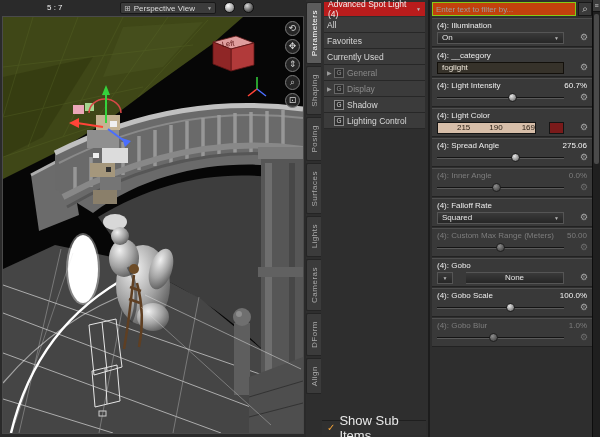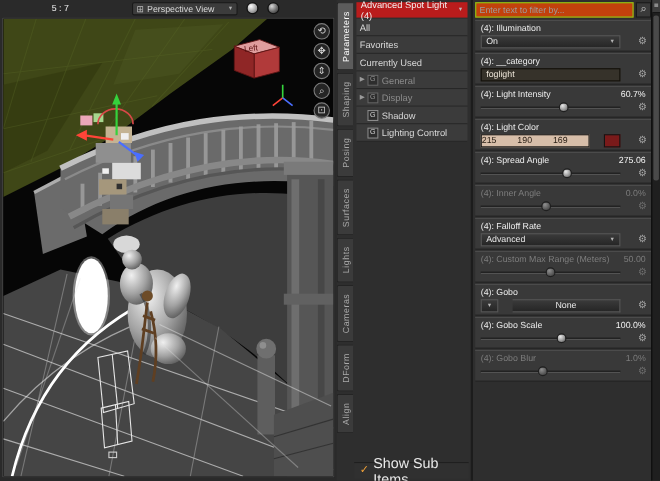--- a/index.html
+++ b/index.html
@@ -113,21 +113,21 @@
     flex:1; height:12px; background:linear-gradient(#3a3a3a,#262626); border:1px solid #555;
     display:flex; justify-content:space-between; align-items:center; padding:0 4px;
     font-size:8px; color:#e8e8e8; cursor:pointer;
   }
   .ddarrow { font-size:5px; color:#b5b5b5; }
   .tfield {
     flex:1; height:12px; background:#36322a; border:1px solid #13100b; color:#efe7da;
     font-size:8px; display:flex; align-items:center; padding:0 4px; cursor:text;
   }
   .colorbar { flex:1; height:12px; border:1px solid #141414; display:flex; align-items:center; font-size:8px; color:#2b2016; cursor:pointer; }
-  .cnum { flex:1; text-align:left; }
+  .cnum { flex:1; text-align:right; }
   .cswatch { width:15px; height:12px; border:1px solid #141414; cursor:pointer; }
   .gobodd {
     width:16px; height:12px; background:linear-gradient(#3a3a3a,#262626); border:1px solid #555;
     color:#b5b5b5; font-size:5px; display:flex; align-items:center; justify-content:center; cursor:pointer;
   }
   .gobonone {
     flex:1; height:12px; background:linear-gradient(#3a3a3a,#262626); border:1px solid #555; border-left:none;
     color:#e8e8e8; font-size:8px; display:flex; align-items:center; justify-content:center; cursor:pointer;
   }
   .scrollbar { position:absolute; right:0; top:0; bottom:0; width:8px; background:#1f1f1f; border-left:1px solid #0d0d0d; }
@@ -466,21 +466,21 @@
         <span class="gear">⚙</span>
       </div>
     </div>
 
     <div class="pblock">
       <div class="phead">
         <span class="plabel">(4): Falloff Rate</span>
       </div>
       <div class="pctrl">
         <div class="dropdown">
-          <span>Advanced</span>
+          <span>Squared</span>
           <span class="ddarrow">▼</span>
         </div>
         <span class="gear">⚙</span>
       </div>
     </div>
 
     <div class="pblock dis">
       <div class="phead">
         <span class="plabel">(4): Custom Max Range (Meters)</span>
         <span class="pvalue">50.00</span>

